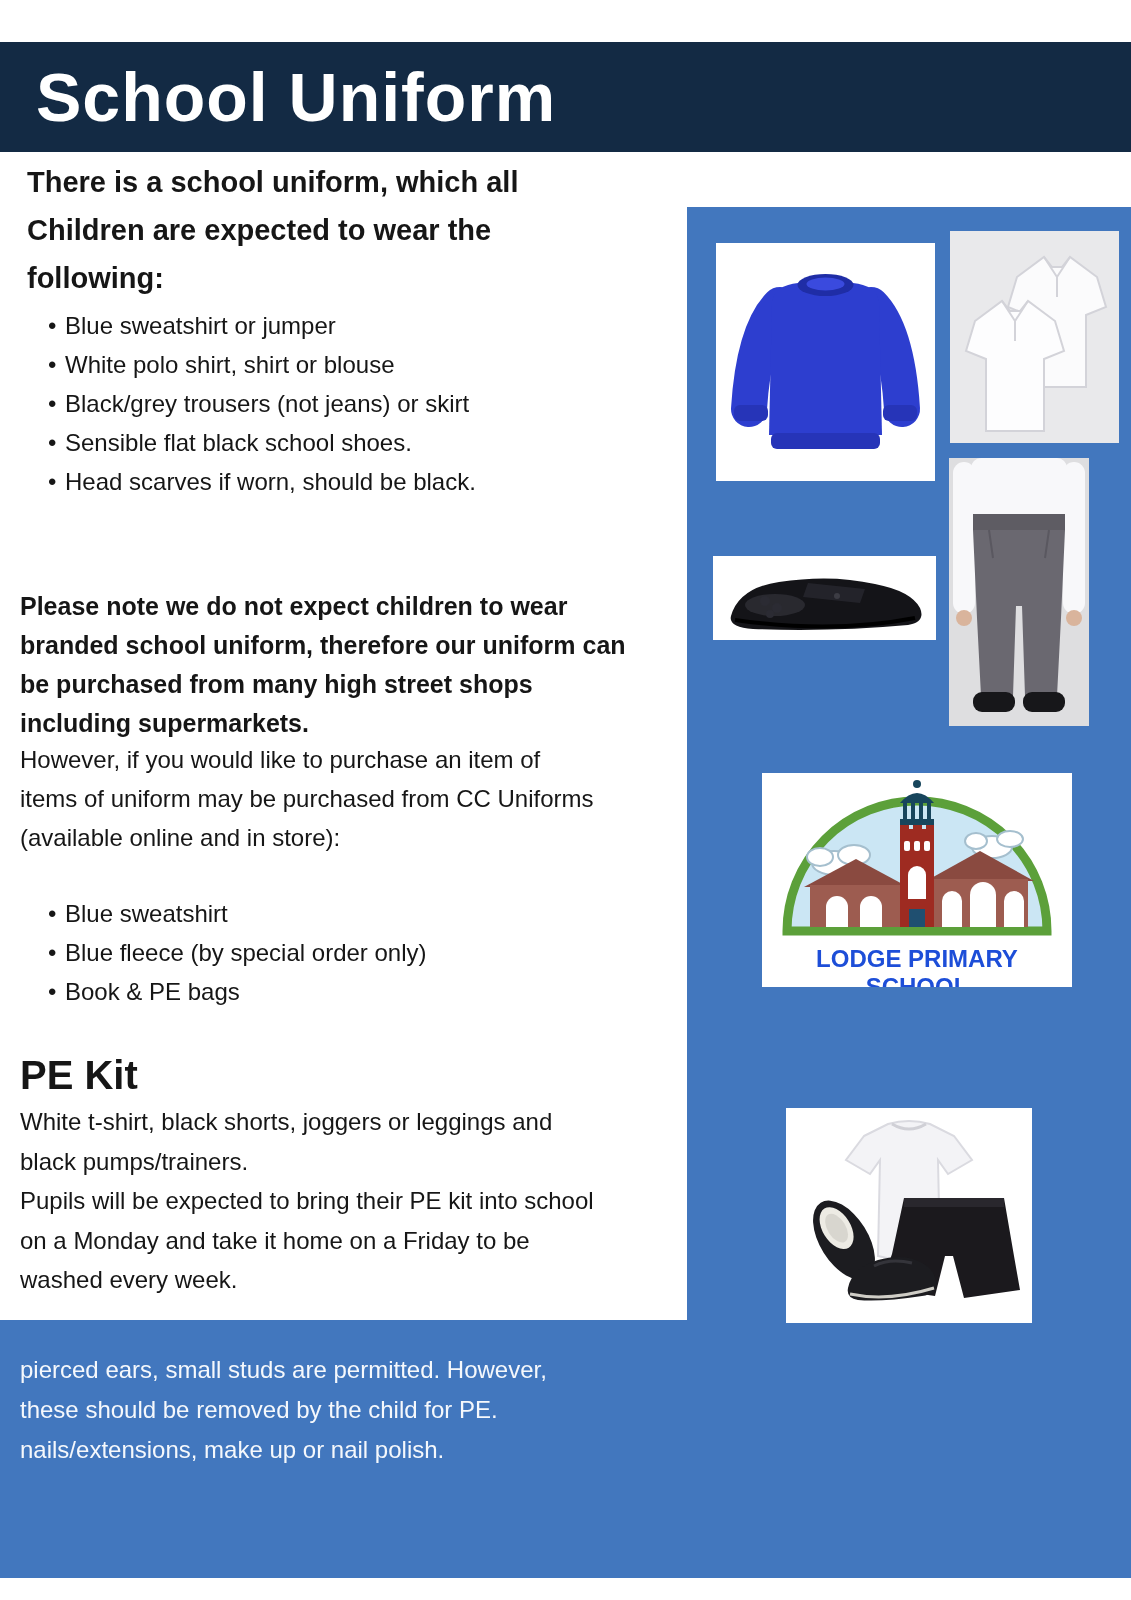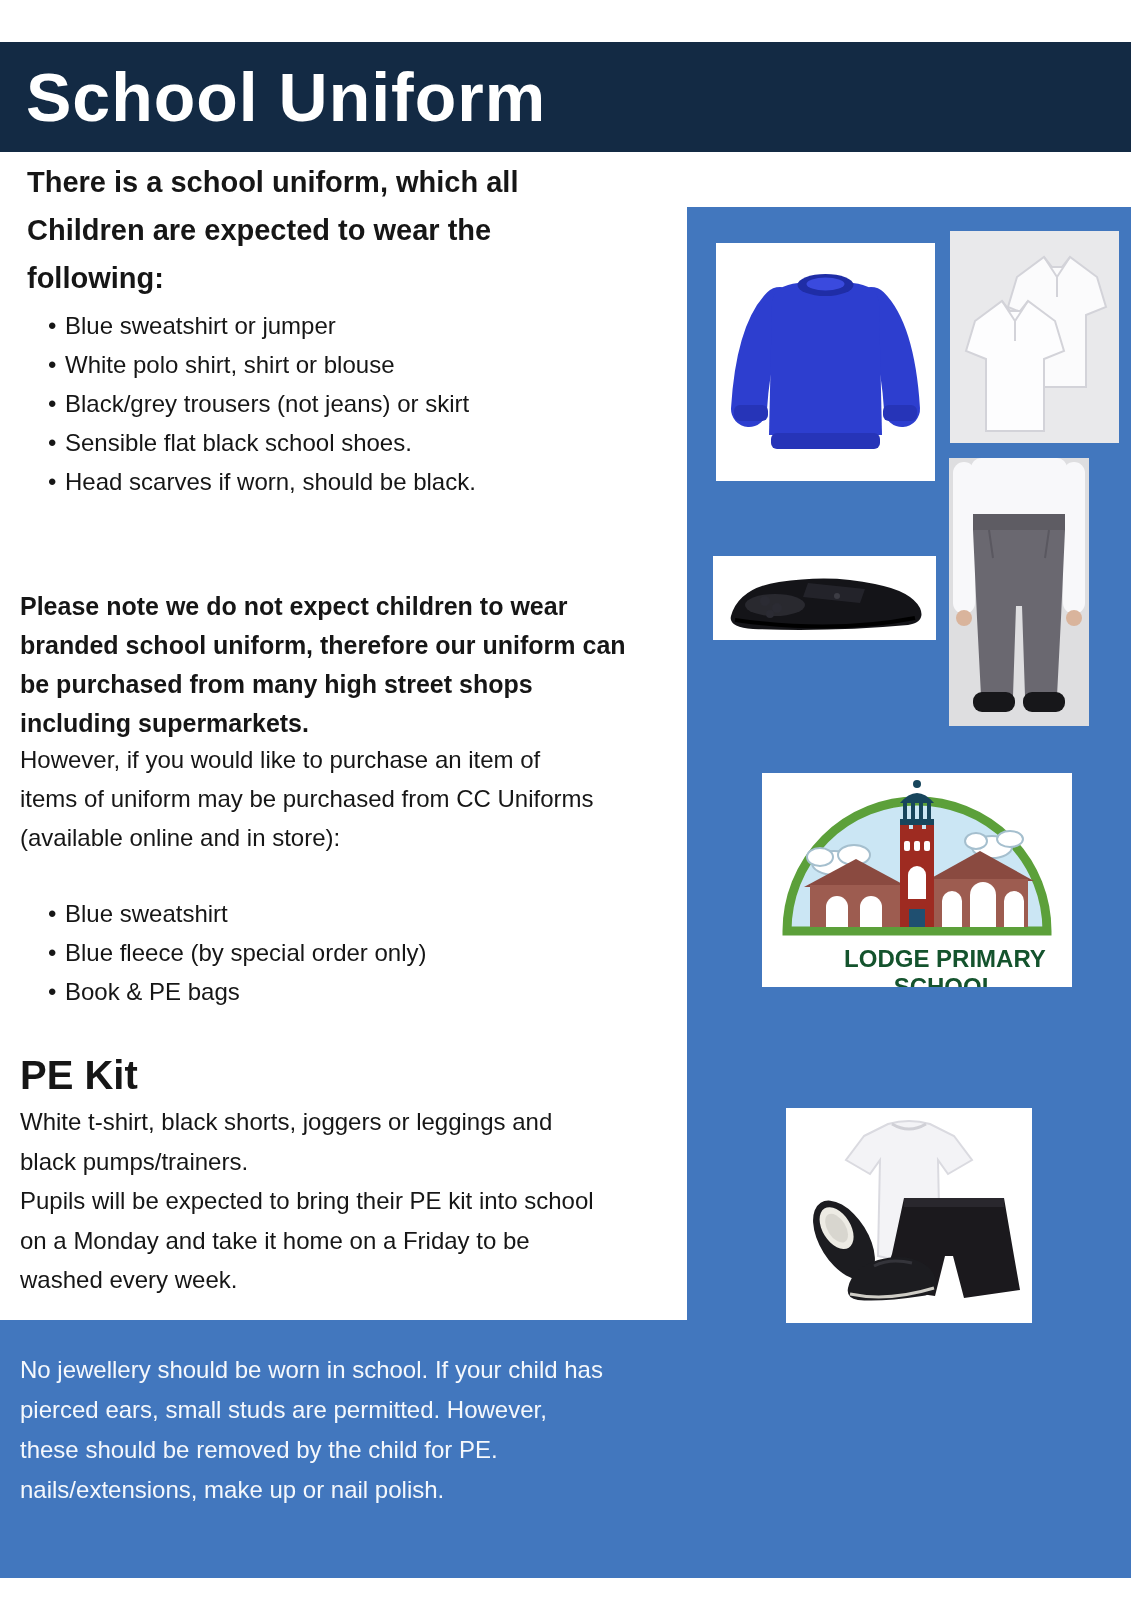--- a/index.html
+++ b/index.html
@@ -7,21 +7,21 @@
     width:1131px;height:1600px;position:relative;background:#ffffff;
     font-family:"Liberation Sans","DejaVu Sans",sans-serif;color:#161616;
     overflow:hidden;
   }
   
   .header-bar{
     position:absolute;left:0;top:42px;width:1131px;height:110px;
     background:#132a44;display:flex;align-items:center;
   }
   .header-bar h1{
-    margin:0;padding:0 0 0 26px;color:#ffffff;font-size:68px;font-weight:bold;
+    margin:0;padding:0 0 0 36px;color:#ffffff;font-size:68px;font-weight:bold;
     letter-spacing:1px;
   }
   
   .abs{position:absolute;}
   .intro{left:27px;top:158px;width:640px;font-size:29px;font-weight:bold;line-height:48px;}
   .bullets{left:27px;margin:0;padding:0 0 0 38px;list-style:none;font-size:24px;line-height:39px;}
   .bullets li{position:relative;}
   .bullets li::before{
     content:"•";position:absolute;left:-17px;top:0;font-size:24px;color:#161616;
   }
@@ -49,21 +49,21 @@
   .card{position:absolute;overflow:hidden;}
   .card svg{display:block;}
   .card-sweatshirt{left:29px;top:36px;width:219px;height:238px;background:#ffffff;}
   .card-polo{left:263px;top:24px;width:169px;height:212px;background:#e9e9eb;}
   .card-shoes{left:26px;top:349px;width:223px;height:84px;background:#ffffff;}
   .card-trousers{left:262px;top:251px;width:140px;height:268px;background:#dedee0;}
   .card-logo{left:75px;top:566px;width:310px;height:214px;background:#ffffff;}
   .card-pekit{left:99px;top:901px;width:246px;height:215px;background:#ffffff;}
   .logo-caption{
     position:absolute;left:0;top:172px;width:310px;text-align:center;
-    color:#14532d;font-size:24px;font-weight:bold;letter-spacing:0px;padding-left:28px;
+    color:#1d4ed8;font-size:24px;font-weight:bold;letter-spacing:0px;
   }
 </style>
 </head>
 <body>
 
 <div class="header-bar">
   <h1>School Uniform</h1>
 </div>
 
 <div class="abs intro">
@@ -231,18 +231,17 @@
       <path d="M62,180 Q66,160 92,152 Q118,145 134,154 Q148,160 150,174 Q152,186 136,188 Q96,194 72,192 Q60,190 62,180 Z" fill="#1c1c20"></path>
       <path d="M88,158 Q104,150 126,155" stroke="#34343a" stroke-width="3" fill="none"></path>
       <path d="M64,186 Q102,194 148,180" stroke="#cfcdc6" stroke-width="3" fill="none"></path>
     </svg>
   </div>
 
 </div>
 
 <div class="footer-band">
   <div class="footer-text">
-    <div>No jewellery should be worn in school. If your child has</div>
     <div>pierced ears, small studs are permitted. However,</div>
     <div>these should be removed by the child for PE.</div>
     <div>nails/extensions, make up or nail polish.</div>
   </div>
 </div>
 
 </body></html>

